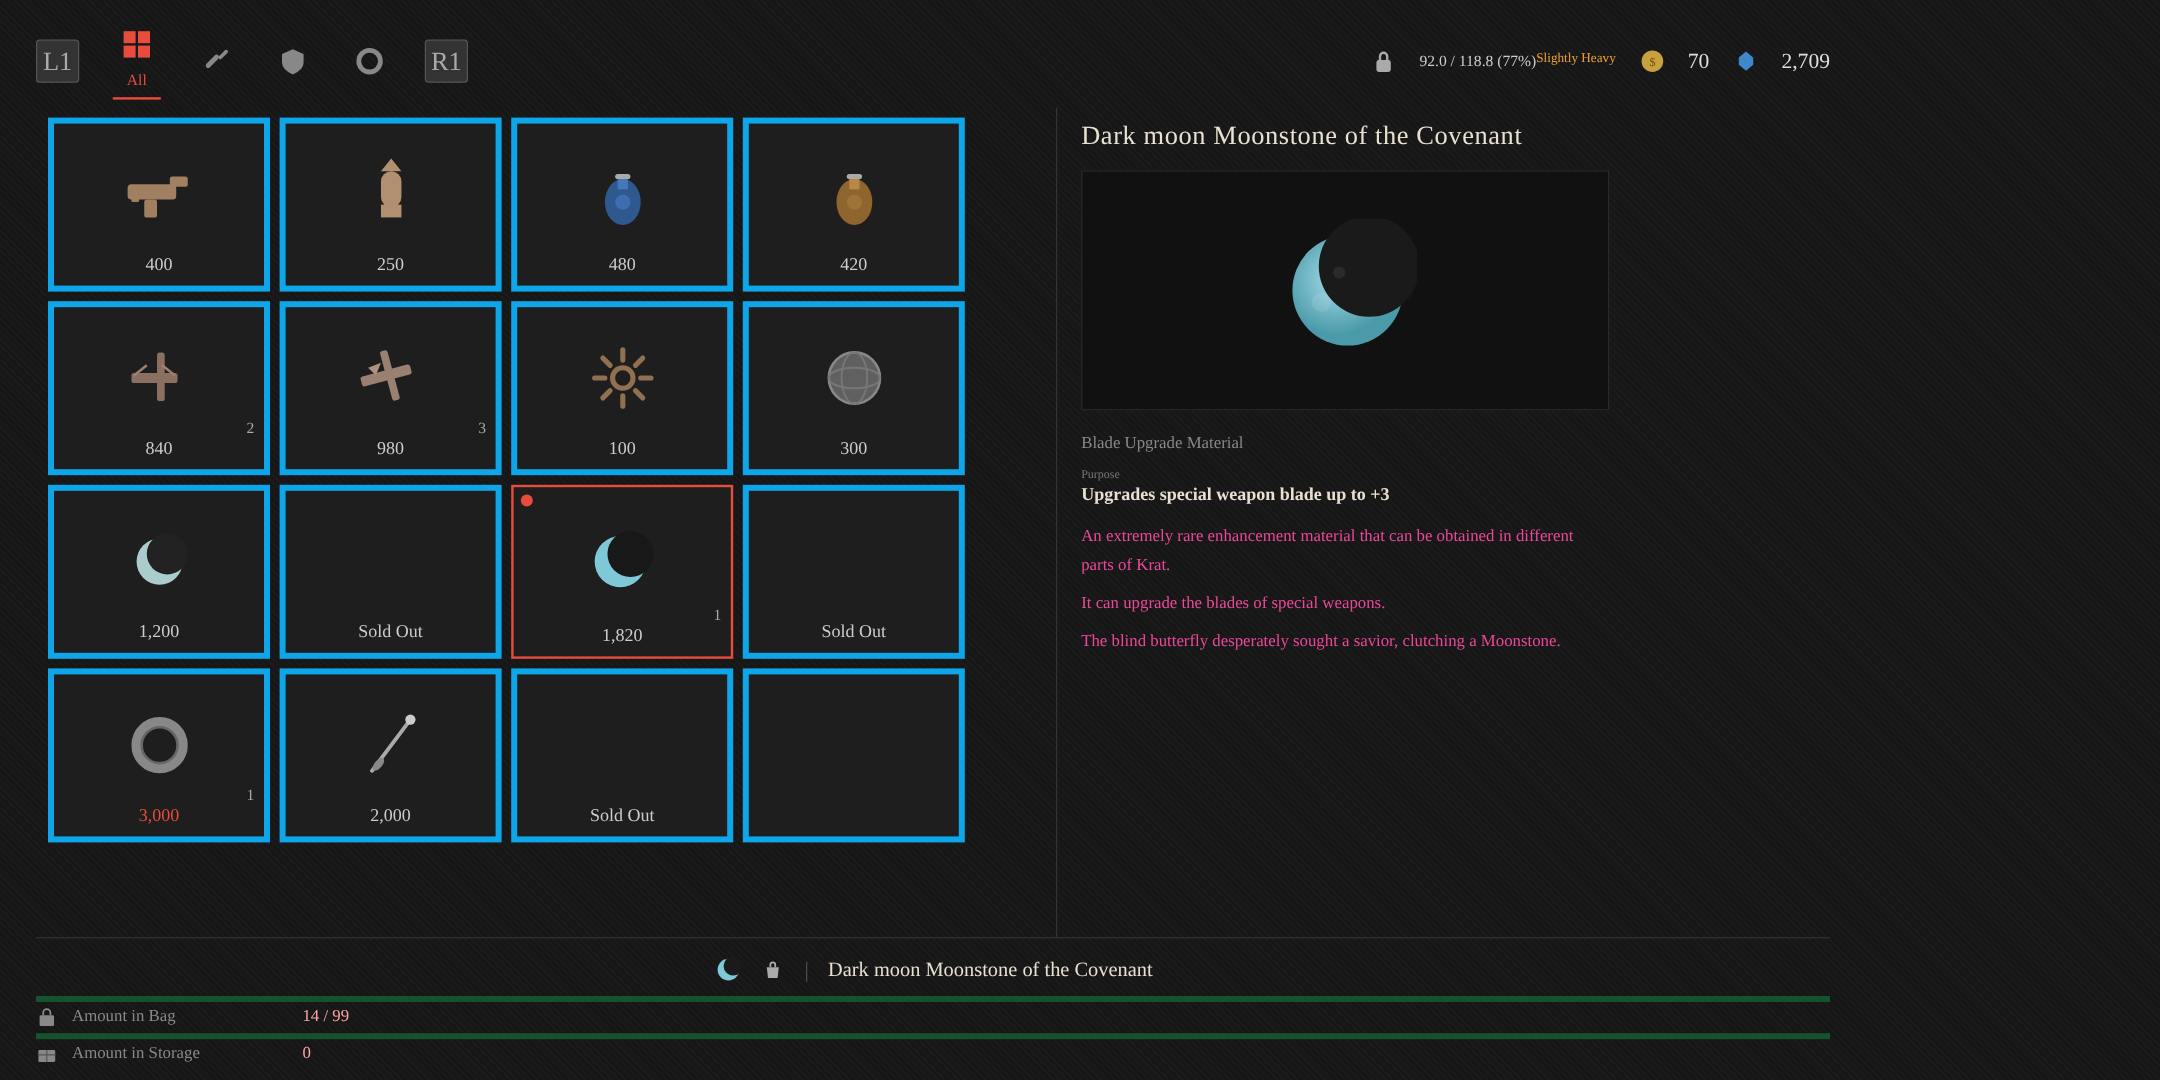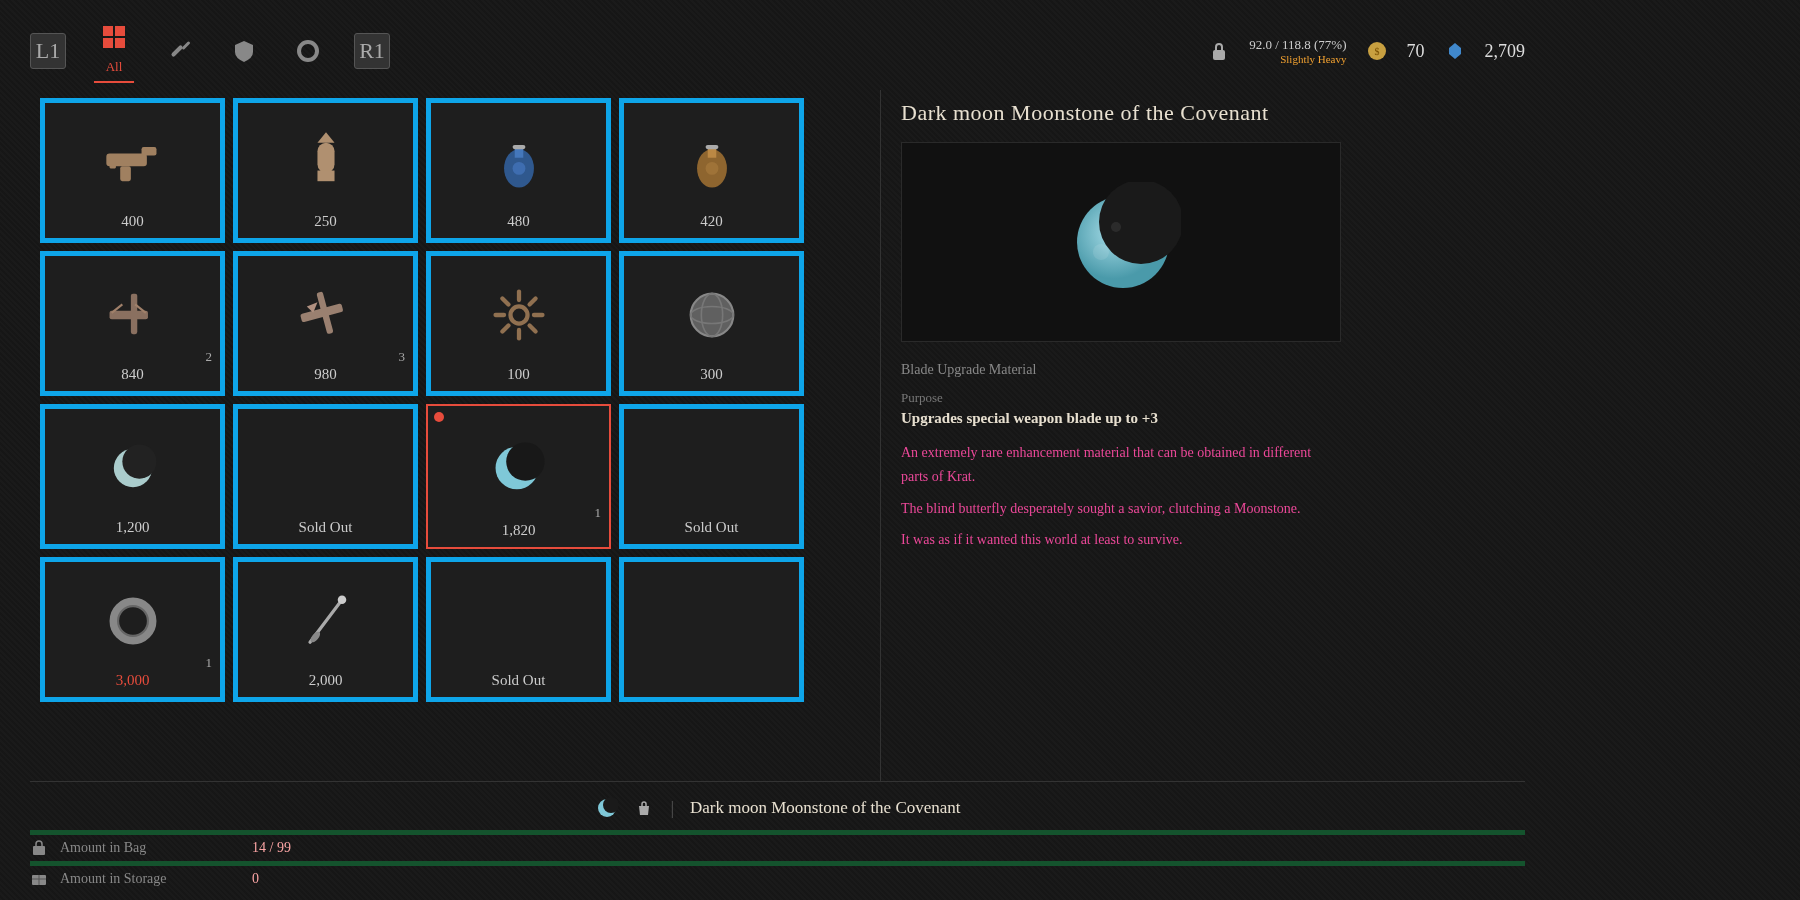--- a/index.html
+++ b/index.html
@@ -108,22 +108,21 @@
     }
 
     .status-bar {
       display: flex;
       align-items: center;
       gap: 20px;
     }
 
     .weight-info {
       display: flex;
-      flex-direction: column;
-      align-items: flex-end;
+      flex-direction: row;
       font-size: 13px;
       color: #ccc;
     }
 
     .weight-label {
       font-size: 11px;
       color: #f0a030;
     }
 
     .currency {
@@ -282,21 +281,21 @@
       height: 120px;
     }
 
     .detail-type {
       font-size: 14px;
       color: #888;
       margin-bottom: 12px;
     }
 
     .detail-purpose-label {
-      font-size: 13px;
+      font-size: 10px;
       color: #777;
       margin-bottom: 4px;
     }
 
     .detail-purpose {
       font-size: 15px;
       color: #e8e0d0;
       font-weight: bold;
       margin-bottom: 14px;
     }
@@ -641,22 +640,22 @@
         </svg>
       </div>
 
       <div class="detail-type">Blade Upgrade Material</div>
       <div class="detail-purpose-label">Purpose</div>
       <div class="detail-purpose">Upgrades special weapon blade up to +3</div>
 
       <div class="detail-desc" id="detailDesc">
 
       <p>An extremely rare enhancement material that can be obtained in different parts of Krat.</p>
+          <p>It can upgrade the blades of special weapons.</p>
           <p>The blind butterfly desperately sought a savior, clutching a Moonstone.</p>
-          <p>It was as if it wanted this world at least to survive.</p>
         </div>
     </div>
   </div>
 
   <div class="bottom-section">
     <div class="selected-item-bar">
 
       <svg width="24" height="24" viewBox="0 0 24 24">
         <circle cx="13" cy="12" r="9" fill="#7fc8d8"></circle>
         <circle cx="17" cy="9" r="8" fill="#1a1a1a"></circle>

